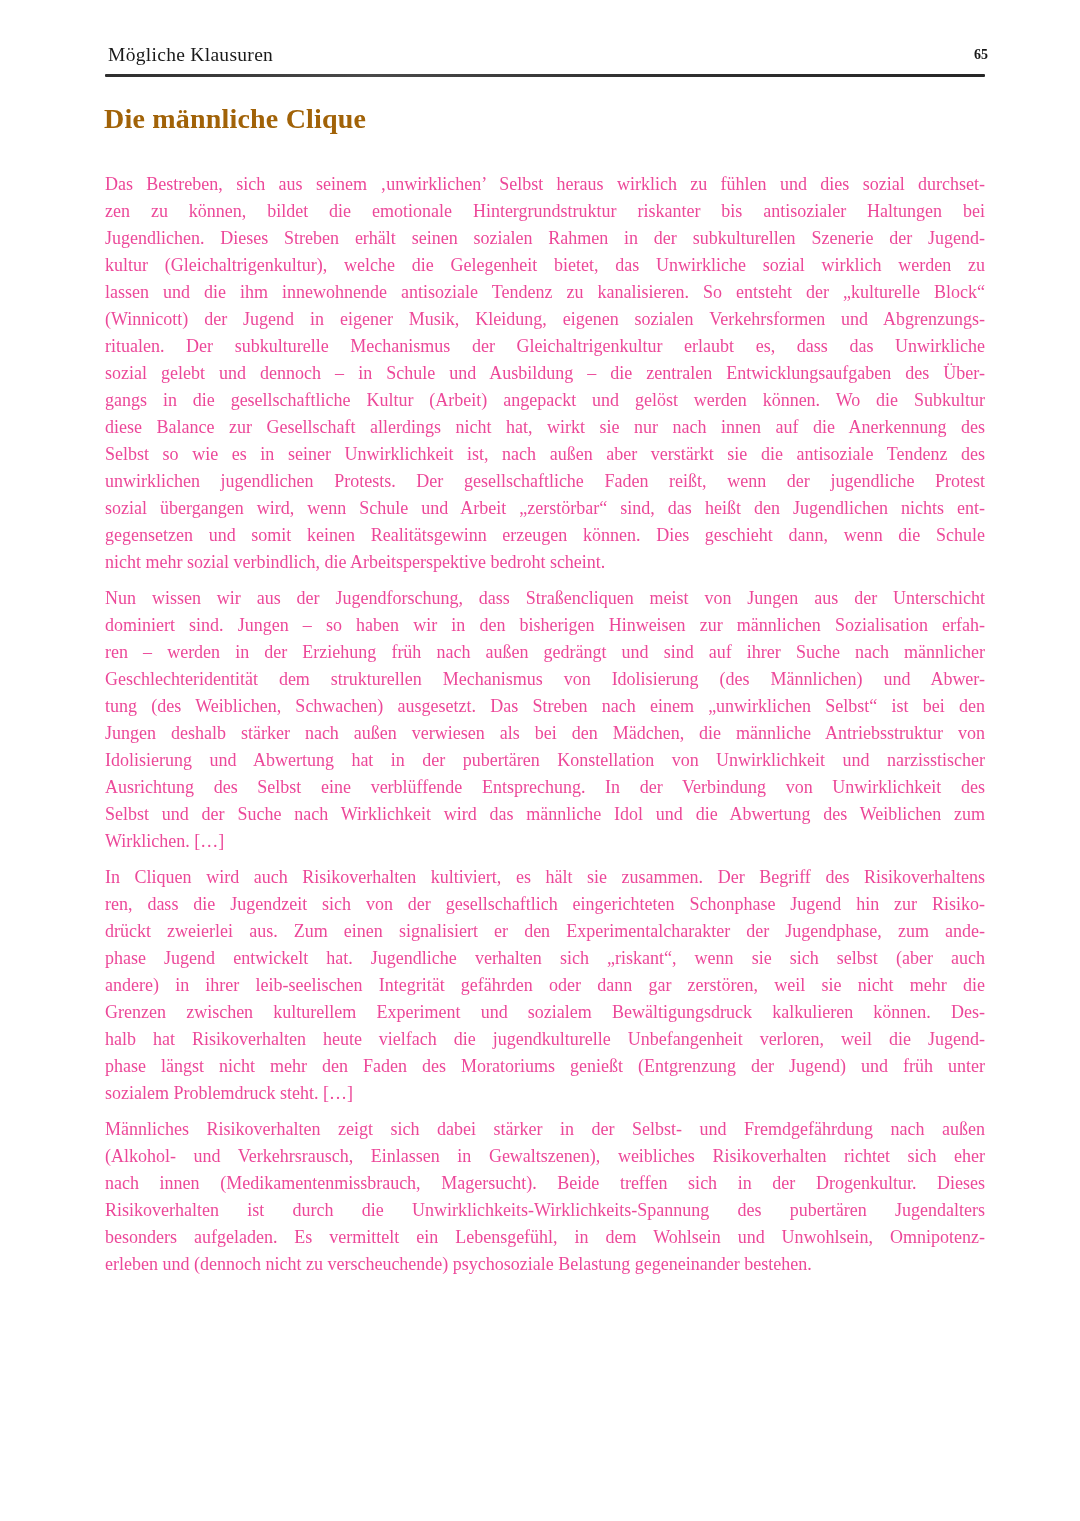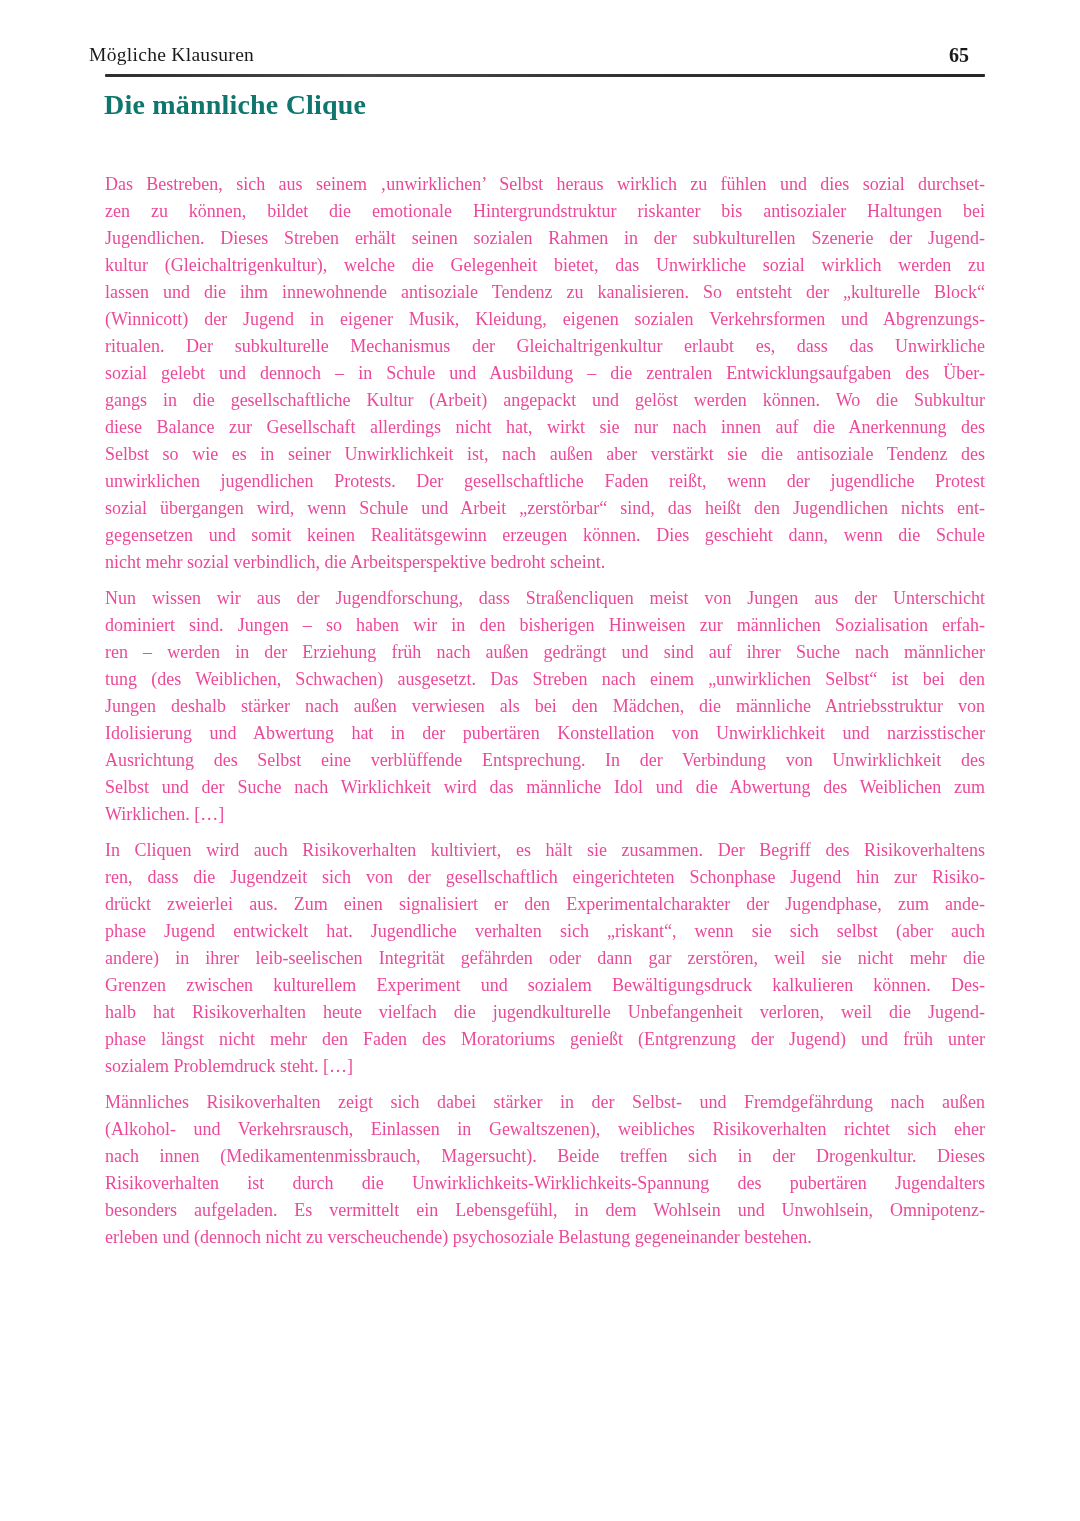--- a/index.html
+++ b/index.html
@@ -7,36 +7,36 @@
   body {
     width: 1080px; height: 1521px;
     position: relative; overflow: hidden;
     font-family: "Liberation Serif", "DejaVu Serif", serif;
     color: #121212;
     -webkit-font-smoothing: antialiased;
   }
   .page { position: absolute; inset: 0; background: #ffffff; }
 
   .header-row {
-    position: absolute; left: 89px; top: 44px; width: 880px;
-    display: flex; justify-content: space-between; align-items: flex-start;
+    position: absolute; left: 108px; top: 44px; width: 880px;
+    display: flex; justify-content: space-between; align-items: center;
     font-size: 19.5px; color: #1a1a1a;
   }
   .running-head { letter-spacing: 0.3px; }
-  .page-number { font-weight: bold; font-size: 20px; }
+  .page-number { font-weight: bold; font-size: 14px; }
 
   .header-rule {
     position: absolute; left: 105px; top: 74px; width: 880px; height: 3px;
     background: linear-gradient(90deg, #2e2e2e 0%, #4a4a4a 30%, #303030 60%, #262626 100%);
     border-radius: 1px;
   }
 
   .title {
-    position: absolute; left: 104px; top: 89px;
-    font-size: 28px; font-weight: bold; letter-spacing: 0.2px; color: #0f766e;
+    position: absolute; left: 104px; top: 103px;
+    font-size: 28px; font-weight: bold; letter-spacing: 0.2px; color: #a16207;
   }
 
   .body-text {
     position: absolute; left: 105px; top: 171px; width: 880px;
     font-size: 18px; line-height: 27px; color: #ec4899;
   }
   .paragraph { margin-bottom: 9px; }
   .line { position: relative; height: 27px; overflow: hidden; }
   .line-text { display: block; width: 880px; }
   .line.justify .line-text {
@@ -107,20 +107,23 @@
         <div class="line justify">
           <span class="line-text">Nun wissen wir aus der Jugendforschung, dass Straßencliquen meist von Jungen aus der Unterschicht</span>
         </div>
         <div class="line justify">
           <span class="line-text">dominiert sind. Jungen – so haben wir in den bisherigen Hinweisen zur männlichen Sozialisation erfah-</span>
         </div>
         <div class="line justify">
           <span class="line-text">ren – werden in der Erziehung früh nach außen gedrängt und sind auf ihrer Suche nach männlicher</span>
         </div>
         <div class="line justify">
+          <span class="line-text">Geschlechteridentität dem strukturellen Mechanismus von Idolisierung (des Männlichen) und Abwer-</span>
+        </div>
+        <div class="line justify">
           <span class="line-text">tung (des Weiblichen, Schwachen) ausgesetzt. Das Streben nach einem „unwirklichen Selbst“ ist bei den</span>
         </div>
         <div class="line justify">
           <span class="line-text">Jungen deshalb stärker nach außen verwiesen als bei den Mädchen, die männliche Antriebsstruktur von</span>
         </div>
         <div class="line justify">
           <span class="line-text">Idolisierung und Abwertung hat in der pubertären Konstellation von Unwirklichkeit und narzisstischer</span>
         </div>
         <div class="line justify">
           <span class="line-text">Ausrichtung des Selbst eine verblüffende Entsprechung. In der Verbindung von Unwirklichkeit des</span>

